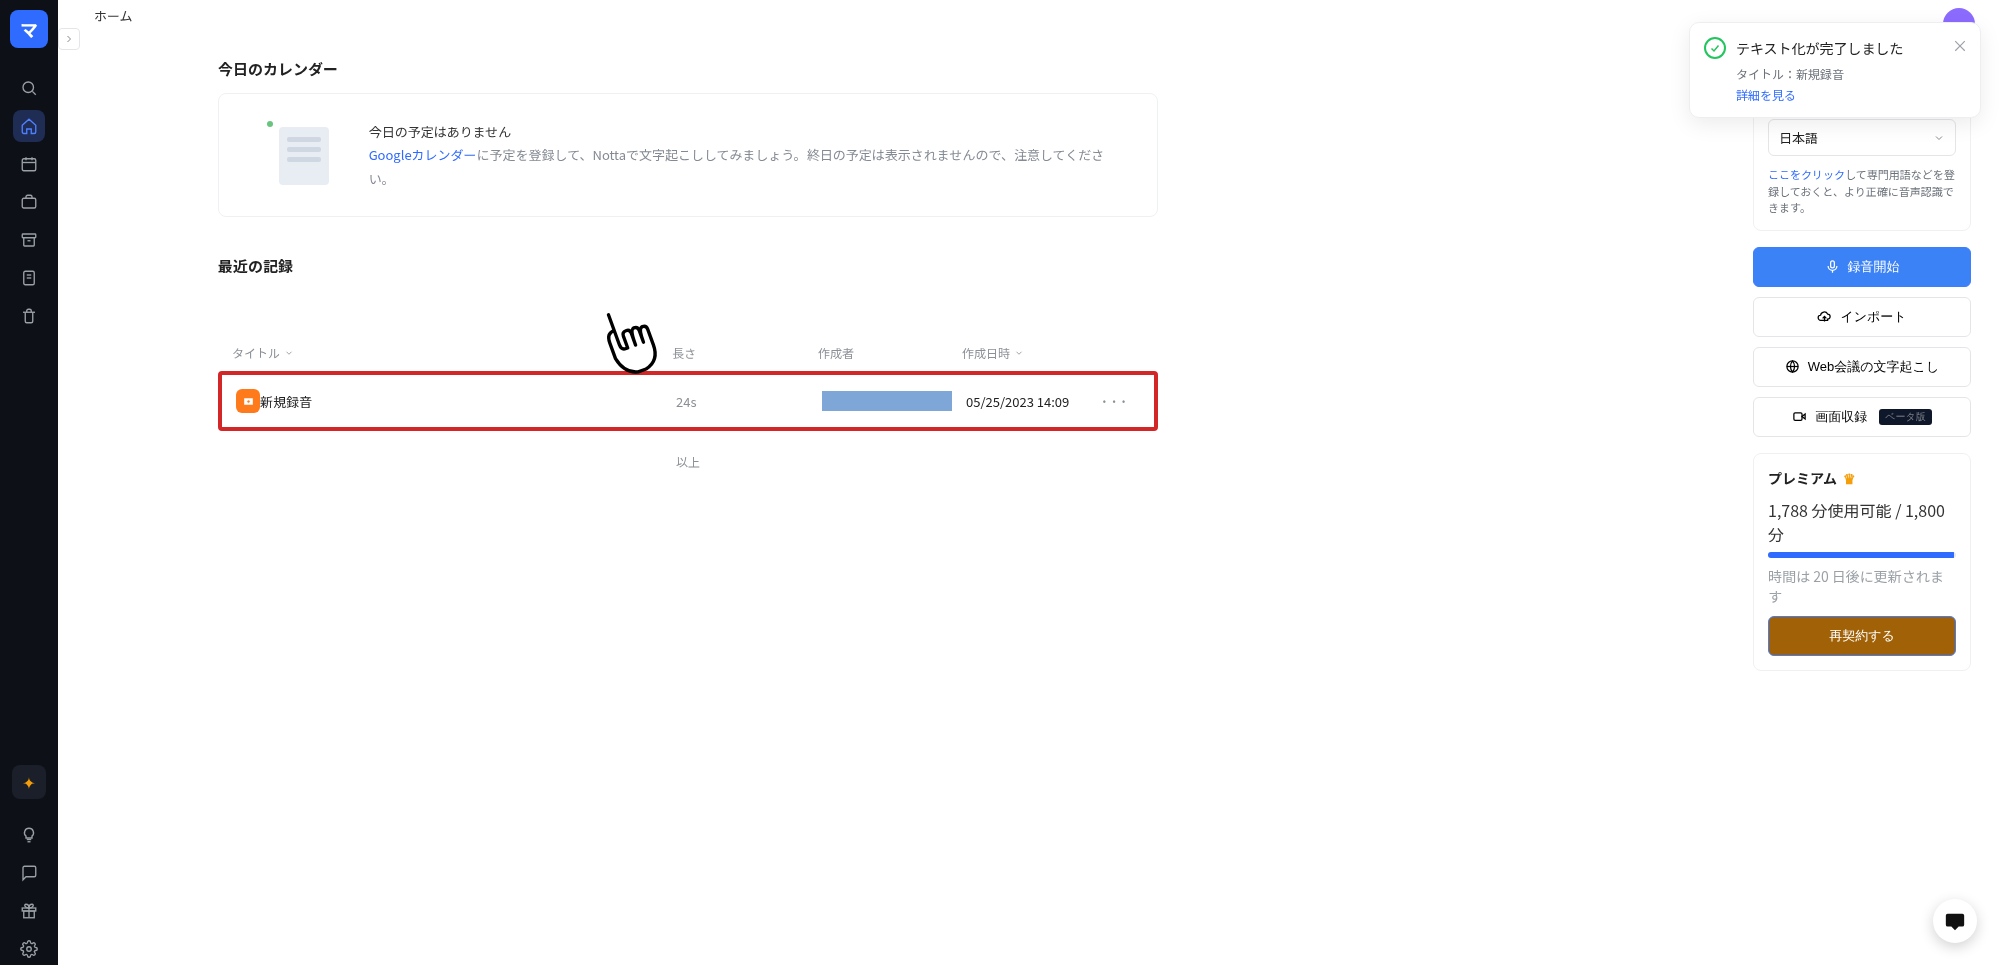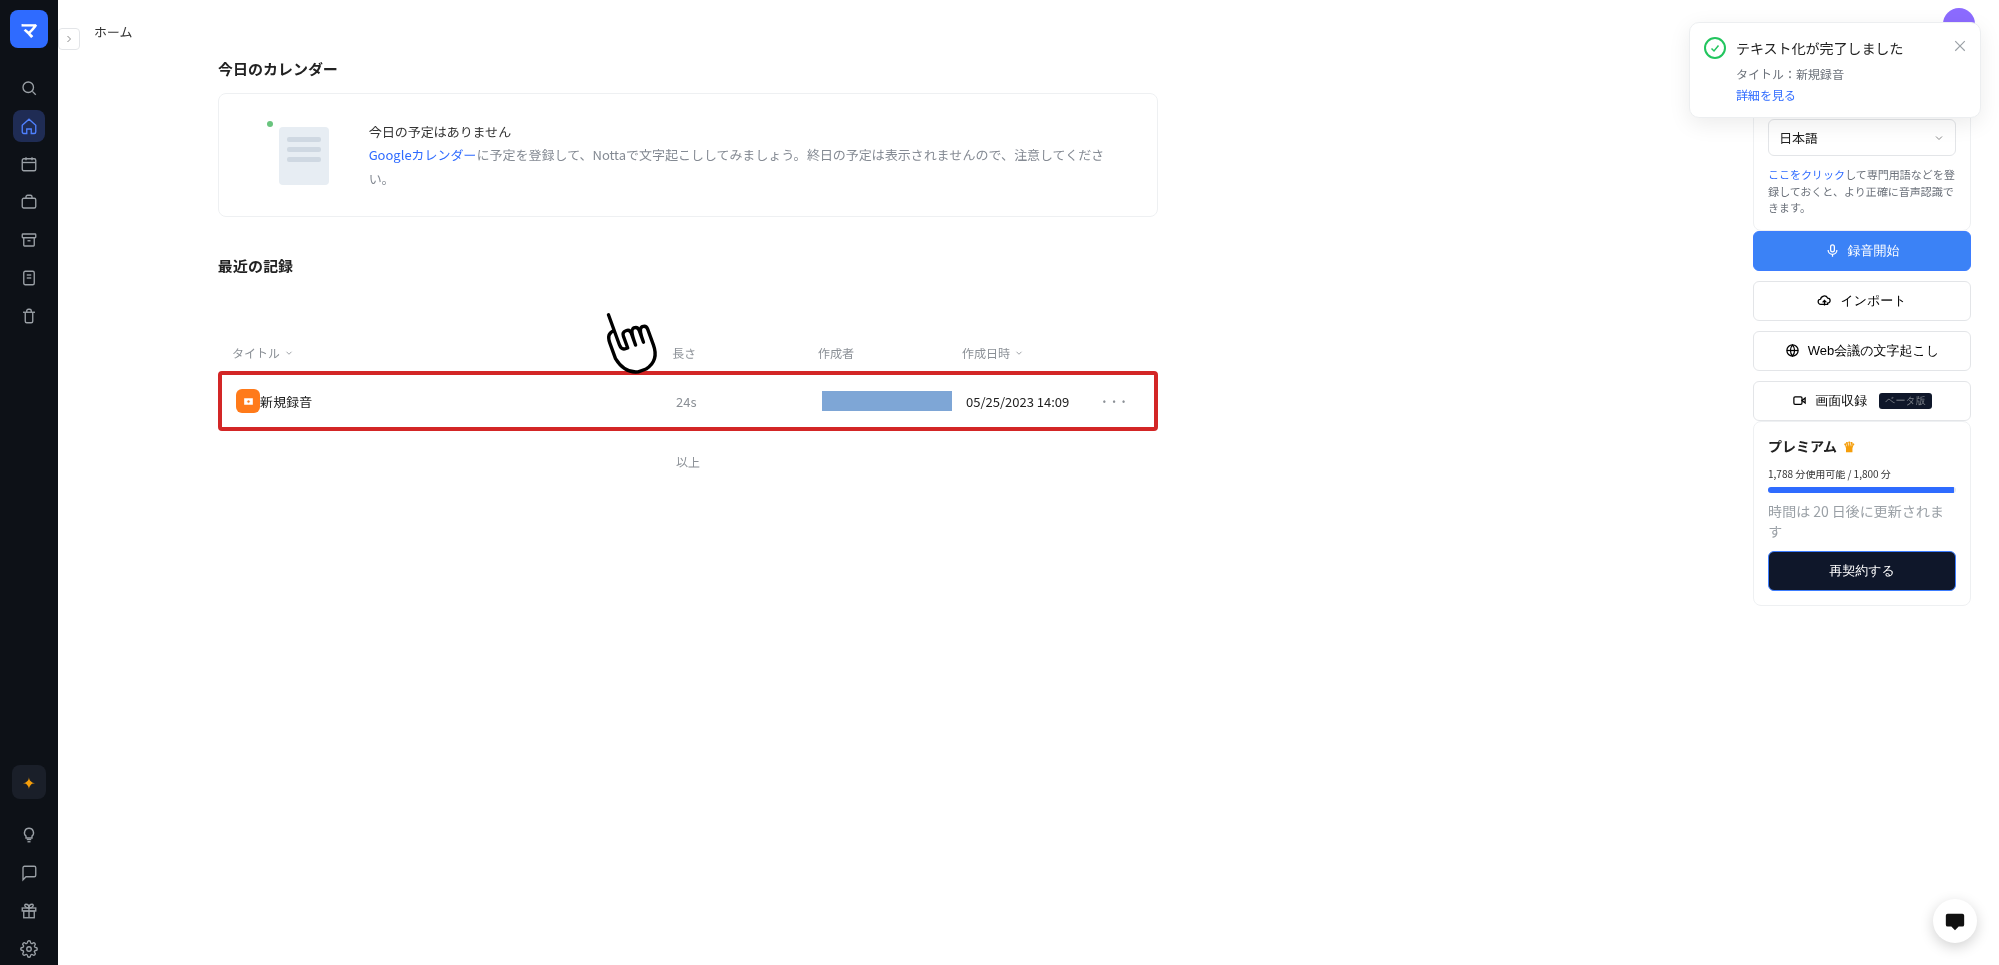--- a/index.html
+++ b/index.html
@@ -33,21 +33,21 @@
   .collapse-toggle {
     position: fixed; left:58px; top:28px; z-index:49;
     width:22px;height:22px;border:1px solid #e3e5e8;border-radius:4px;
     background:#fff;display:flex;align-items:center;justify-content:center;cursor:pointer;
     color:#888;
   }
   .collapse-toggle svg{width:12px;height:12px;stroke:currentColor;fill:none;stroke-width:2;}
 
   
   .topbar {
-    position:fixed; left:58px; right:0; top:16px; height:30px;
+    position:fixed; left:58px; right:0; top:0; height:30px;
     display:flex;align-items:center;padding-left:36px;font-size:13px;color:#333;
   }
 
   
   .avatar {
     position:fixed; top:8px; right:24px; width:32px;height:32px;border-radius:50%;
     background:#8c6bff;color:#fff;display:flex;align-items:center;justify-content:center;
     font-size:14px; z-index:40;
   }
 
@@ -115,21 +115,21 @@
 
   
   .pointer-overlay {
     position:absolute; left:536px; top:300px; pointer-events:none;
   }
   .pointer-overlay svg{width:84px;height:84px;}
 
   
   .right-panel {
     position:fixed; top:72px; right:28px; width:218px;
-    display:flex; flex-direction:column; gap:0; z-index:30;
+    display:flex; flex-direction:column; gap:16px; z-index:30;
   }
   .rp-card { border:1px solid #eef0f2; border-radius:8px; padding:14px; background:#fff; }
   .rp-title { font-size:14px; font-weight:700; margin-bottom:12px; }
 
   .lang-select {
     border:1px solid #e3e5e8; border-radius:6px; padding:8px 10px;
     display:flex; justify-content:space-between; align-items:center;
     font-size:13px; cursor:pointer; margin-bottom:10px;
   }
   .lang-select svg{width:12px;height:12px;stroke:#888;fill:none;stroke-width:2;}
@@ -143,25 +143,25 @@
   }
   .btn svg{width:15px;height:15px;stroke:currentColor;fill:none;stroke-width:2;}
   .btn.primary { background:#3b82f6; border-color:#3d7dff; color:#fff;text-align:center; }
   .btn-stack { display:flex; flex-direction:column; gap:10px; }
   .badge-beta {
     font-size:10px; background:#0f172a; color:#7a7f87; padding:1px 6px; border-radius:3px; margin-left:4px;
   }
 
   .premium-title { display:flex; align-items:center; gap:6px; font-size:14px; font-weight:700; margin-bottom:10px;}
   .crown { color:#f59e0b; }
-  .usage-line { font-size:10px; color:#333; margin-bottom:6px; }
+  .usage-line { font-size:16px; color:#333; margin-bottom:6px; }
   .progress { height:6px; background:#e6e8ec; border-radius:3px; overflow:hidden; margin-bottom:8px;}
   .progress .bar { height:100%; background:#2f6bff; width:99%; }
   .renew-note { font-size:14px; color:#9aa0a6; margin-bottom:10px;}
-  .btn.contract { background:#0f172a; border-color:#3d7dff; color:#fff; }
+  .btn.contract { background:#a16207; border-color:#3d7dff; color:#fff; }
 
   
   .toast {
     position:fixed; top:22px; right:18px; width:292px;
     background:#fff; border:1px solid #eceef0; border-radius:10px;
     box-shadow:0 6px 22px rgba(0,0,0,.08);
     padding:14px 16px 14px 14px; z-index:100;
   }
   .toast .row1 { display:flex; align-items:center; gap:10px; }
   .toast .check {

